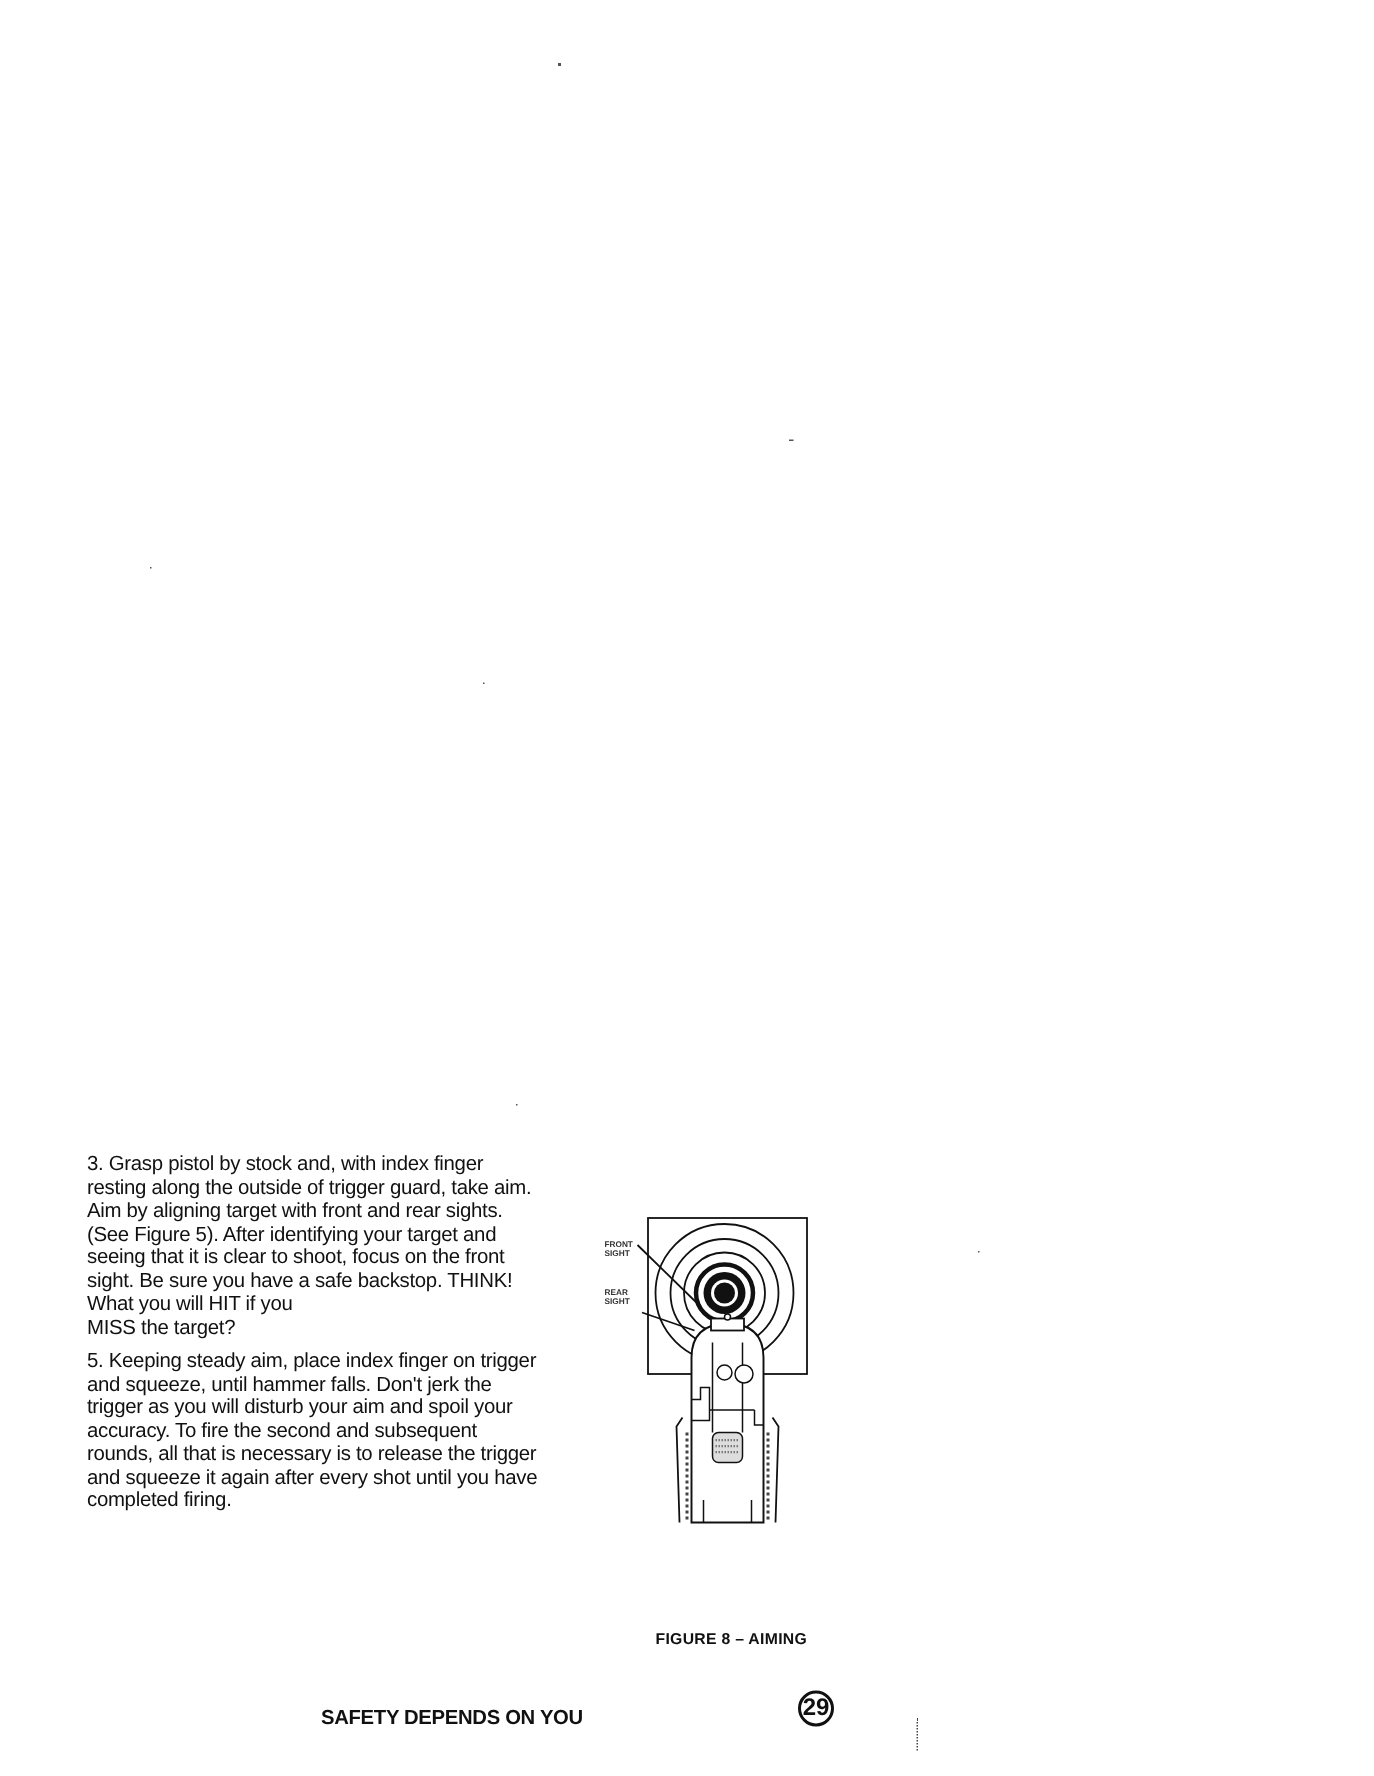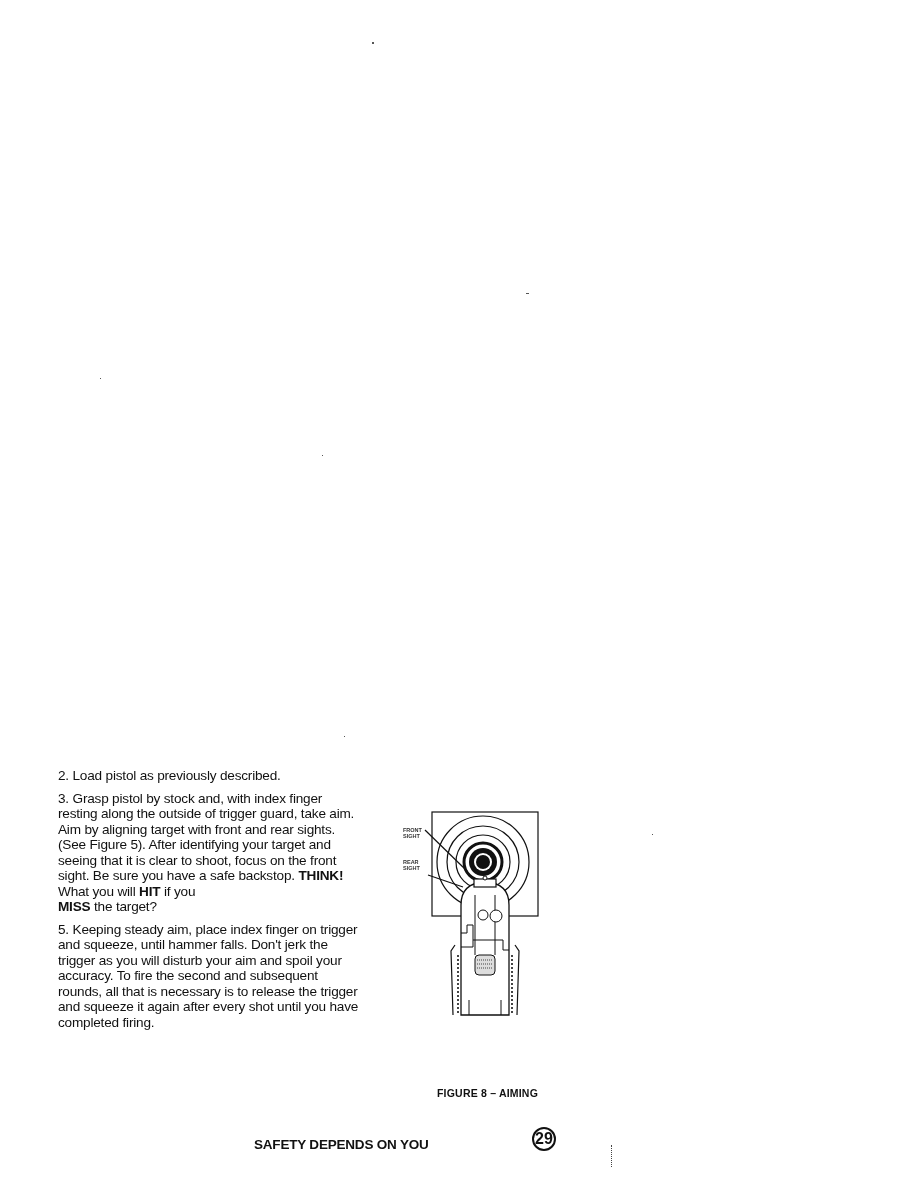--- a/index.html
+++ b/index.html
@@ -8,52 +8,51 @@
     background: #ffffff; color: #111111;
     font-family: "Liberation Sans", sans-serif;
     overflow: hidden;
   }
   .speck { position: absolute; background: #555; width: 1px; height: 1px; }
   .col {
     position: absolute; left: 58px; top: 768px; width: 305px;
     font-size: 13.6px; line-height: 15.5px; letter-spacing: -0.2px;
   }
   .col p { margin: 0 0 7px 0; }
-  .b { font-weight: bold; }
+  .b { font-weight: normal; }
   .i { }
   .fig { position: absolute; left: 395px; top: 805px; width: 160px; height: 220px; }
   .lbl { position: absolute; font-size: 5.5px; line-height: 6px; font-weight: bold; color: #333; }
   .caption {
     position: absolute; left: 437px; top: 1087px;
     font-size: 10.5px; font-weight: bold; letter-spacing: 0.2px;
   }
   .footer {
     position: absolute; left: 214px; top: 1137px;
-    font-size: 13.5px; font-weight: bold; letter-spacing: -0.2px; margin-left: 40px;
+    font-size: 13.5px; font-weight: bold; letter-spacing: -0.2px;
   }
   .pagenum {
     position: absolute; left: 532px; top: 1127px; width: 24px; height: 24px;
     border: 2px solid #111; border-radius: 50%; box-sizing: border-box;
     font-size: 16px; font-weight: bold; text-align: center; line-height: 20px;
   }
   .mark { position: absolute; left: 611px; top: 1145px; width: 1px; height: 22px;
     border-left: 1px dotted #444; }
 </style>
 </head>
 <body>
 
 <div class="speck" style="left:372px;top:42px;width:2px;height:2px;"></div>
 <div class="speck" style="left:526px;top:293px;width:3px;"></div>
 <div class="speck" style="left:322px;top:455px;"></div>
 <div class="speck" style="left:100px;top:378px;"></div>
 <div class="speck" style="left:344px;top:736px;"></div>
 <div class="speck" style="left:652px;top:834px;"></div>
 
 <div class="col">
-  <p>2. Load pistol as previously described.</p>
   <p><span>3. Grasp pistol by stock and, with index finger resting along the outside of trigger guard, take aim. Aim by aligning target with front and rear sights. (See Figure 5). After identifying your target and seeing that it is clear to shoot, focus on the front sight. Be sure you have a safe backstop. </span><span class="b">THINK!</span> <span class="i">What you will</span> <span class="b">HIT</span> <span class="i">if you</span><br><span class="b">MISS</span> <span class="i">the target?</span></p>
   <p>5. Keeping steady aim, place index finger on trigger and squeeze, until hammer falls. Don't jerk the trigger as you will disturb your aim and spoil your accuracy. To fire the second and subsequent rounds, all that is necessary is to release the trigger and squeeze it again after every shot until you have completed firing.</p>
 </div>
 
 <div class="fig">
   <svg width="160" height="220" viewBox="0 0 160 220">
     <g fill="none" stroke="#111" stroke-width="1.2">
       <rect x="37" y="7" width="106" height="104"></rect>
       <circle cx="88" cy="57" r="46"></circle>
       <circle cx="88" cy="57" r="36"></circle>

